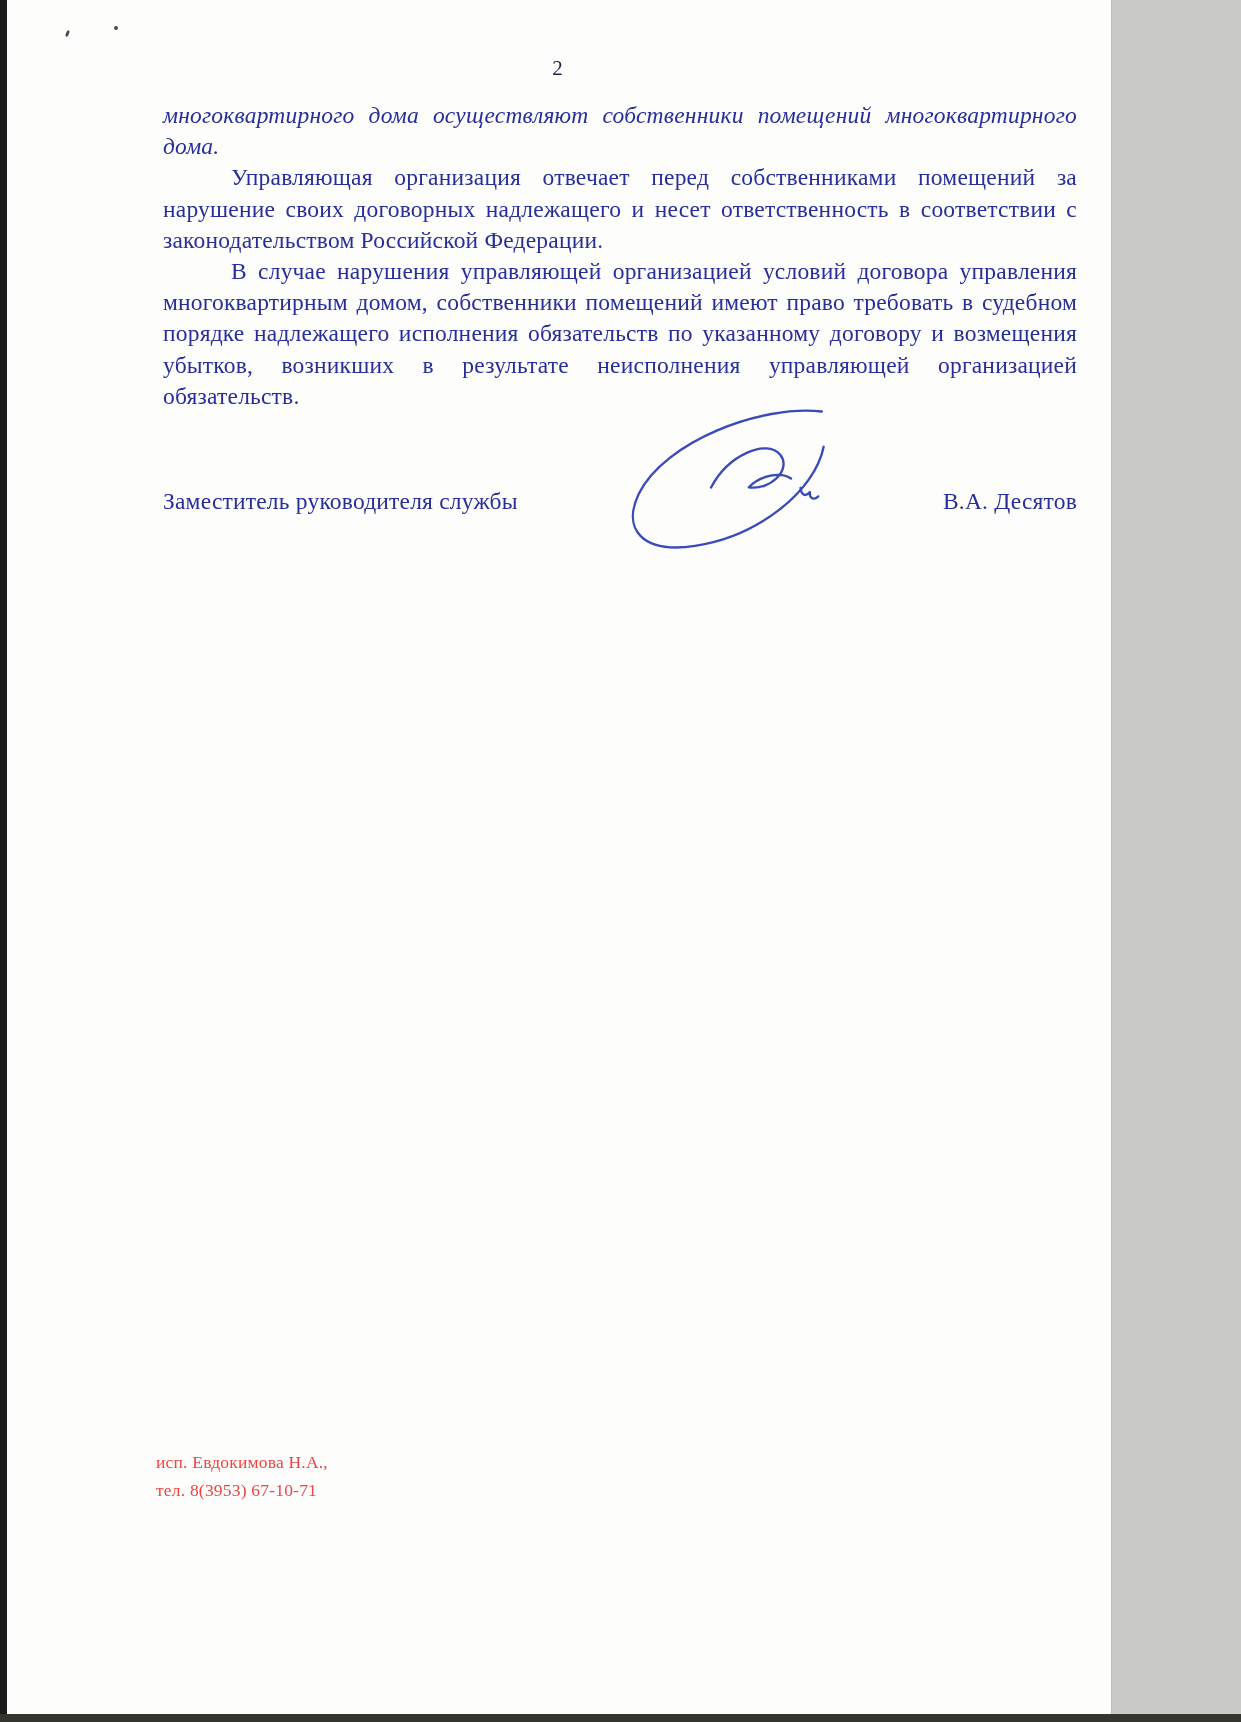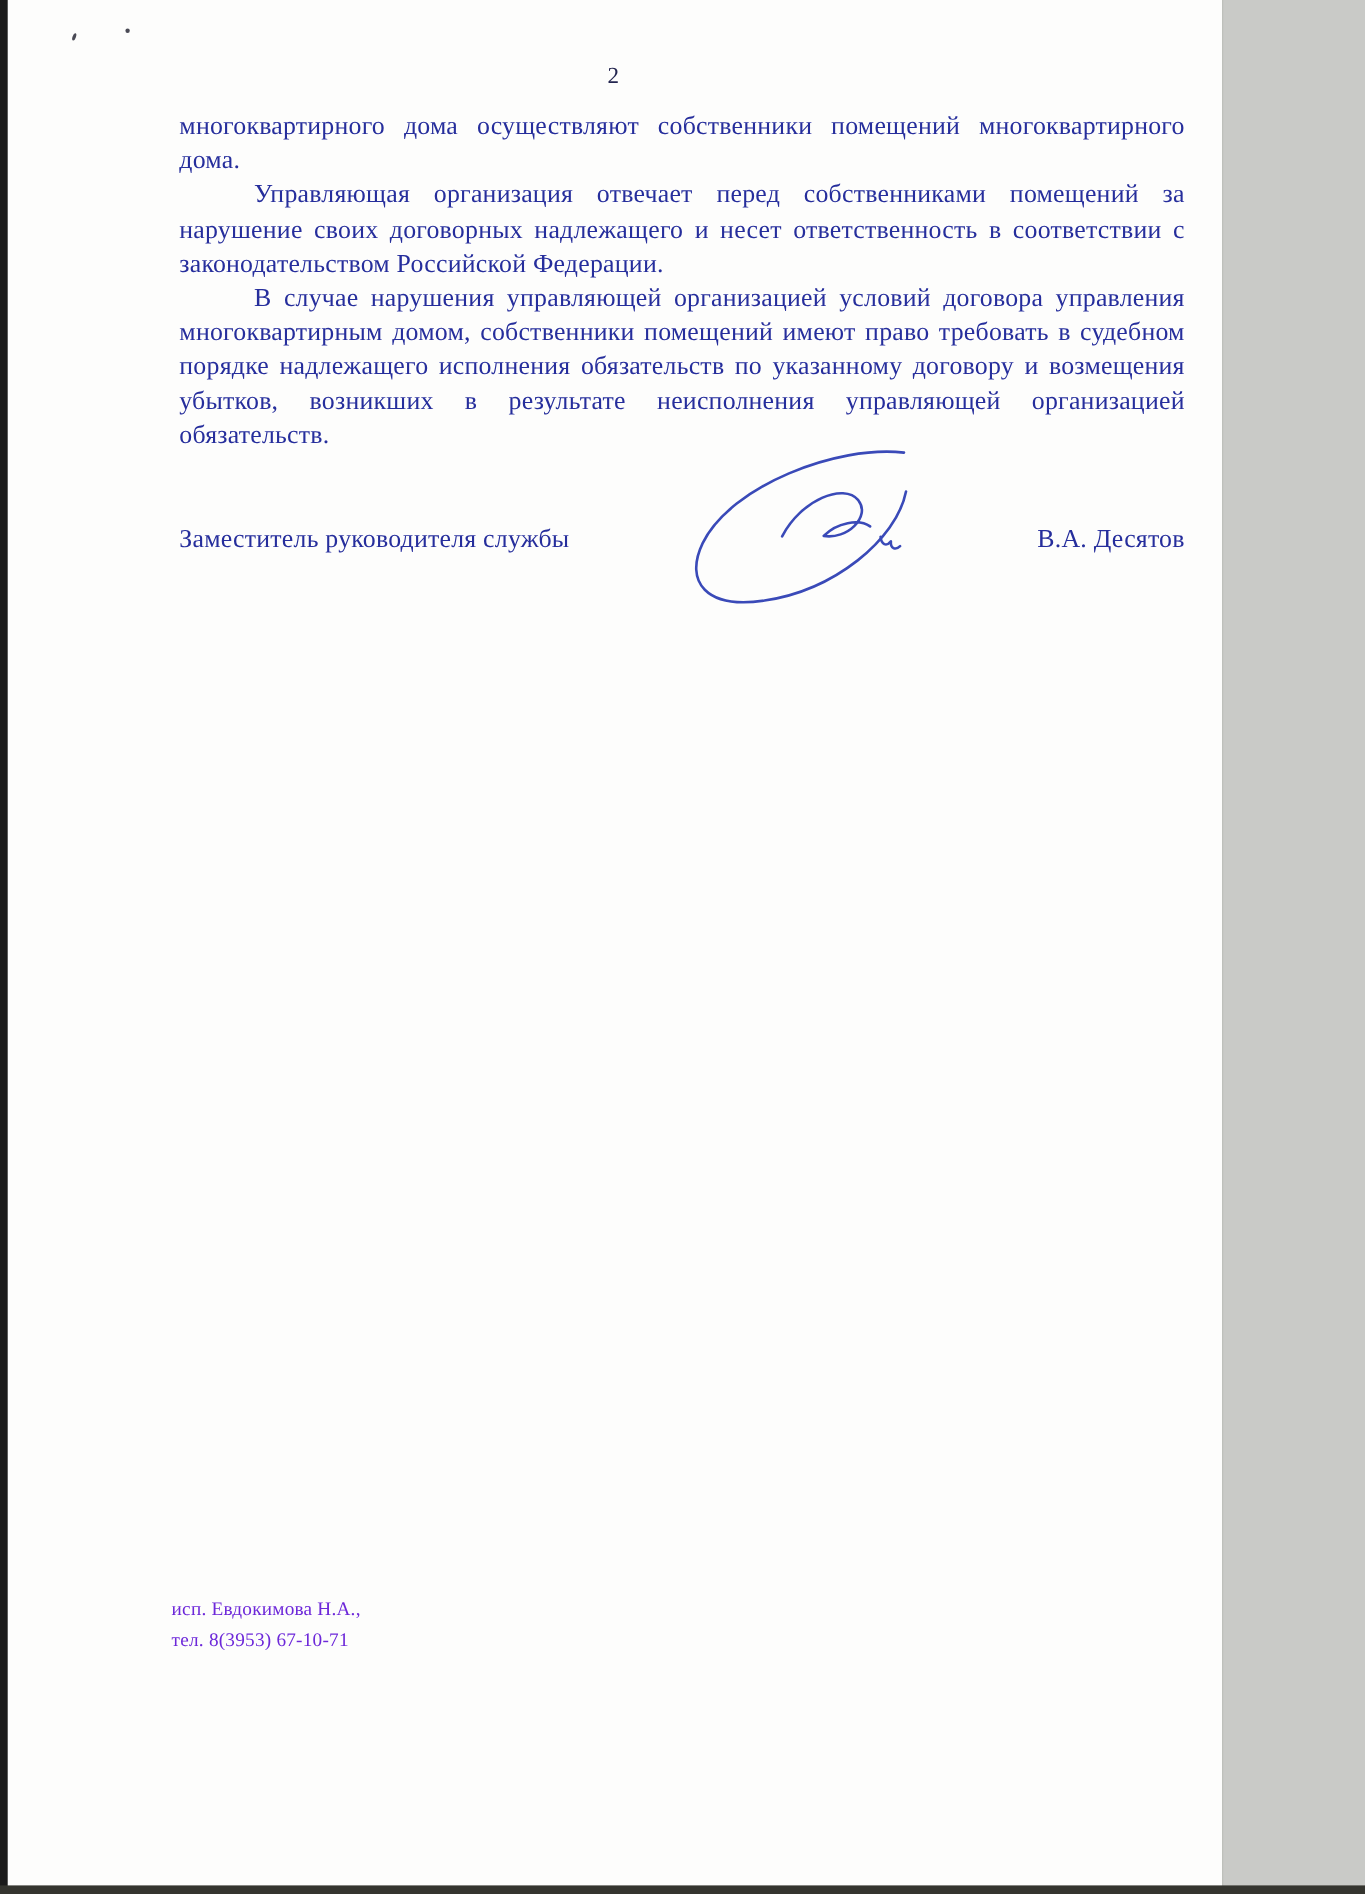--- a/index.html
+++ b/index.html
@@ -69,26 +69,27 @@
     line-height:31.2px;
     text-align:justify;
     letter-spacing:0.2px;
   }
   .para{
     margin:0;
     text-indent:68px;
   }
   .para.no-indent{
     text-indent:0;
+    font-style:italic;
   }
 
   
   .sig-row{
     position:absolute;
-    left:163px; top:477px;
+    left:163px; top:488px;
     width:914px;
     display:flex;
     justify-content:space-between;
     font-size:23.5px;
     letter-spacing:0.2px;
     text-align:center;
   }
   .signature{
     position:absolute;
     left:612px; top:408px;
@@ -103,21 +104,21 @@
     stroke-linejoin:round;
   }
 
   
   .footer{
     position:absolute;
     left:156px; top:1448px;
     font-size:17.5px;
     line-height:28px;
     letter-spacing:0.2px;
-    color:#6d28d9;
+    color:#ef4444;
   }
 </style>
 </head>
 <body>
 
 <div class="scan">
 
   <div class="edge-left"></div>
   <div class="band-right"></div>
   <div class="edge-bottom"></div>

